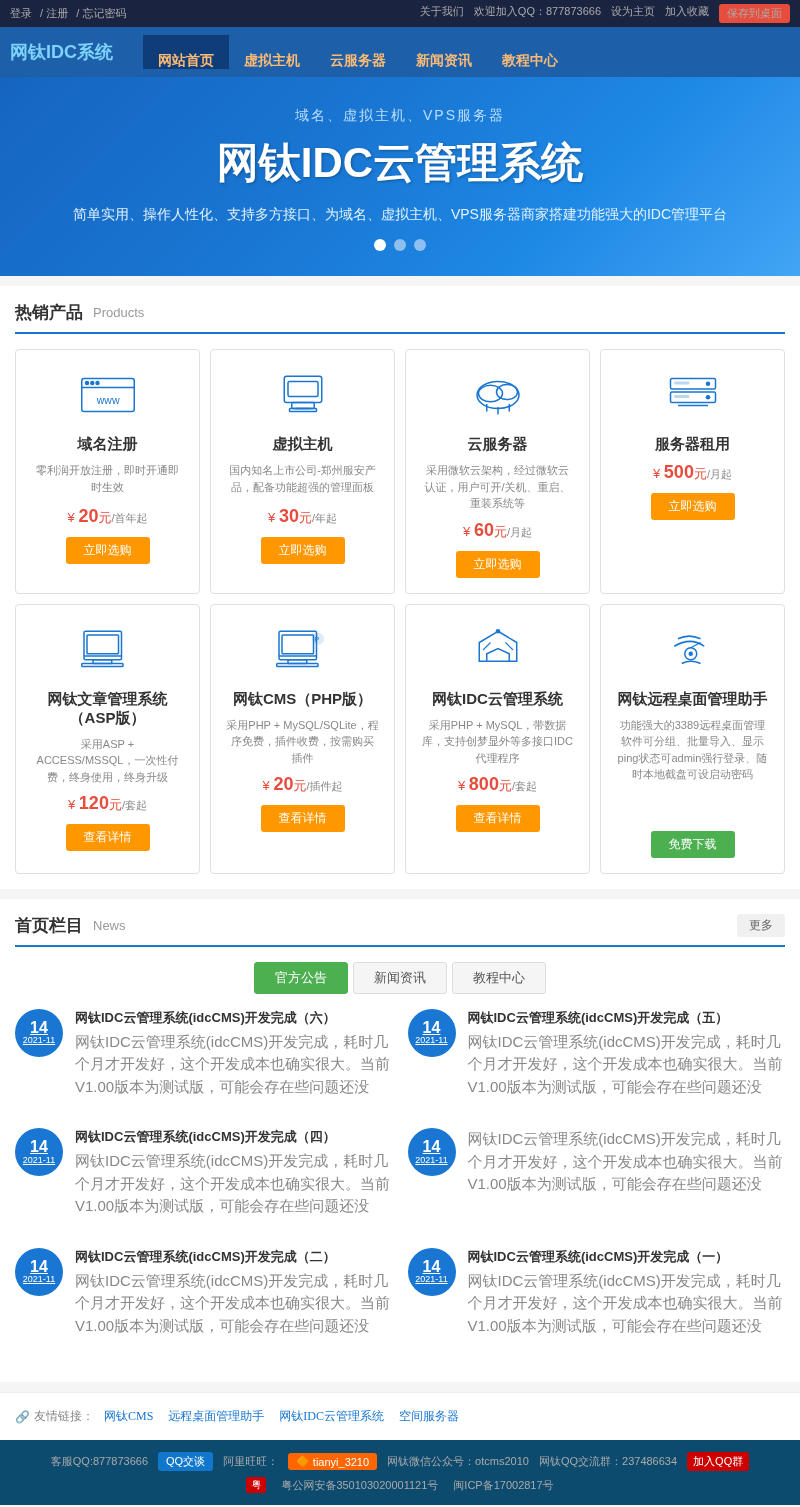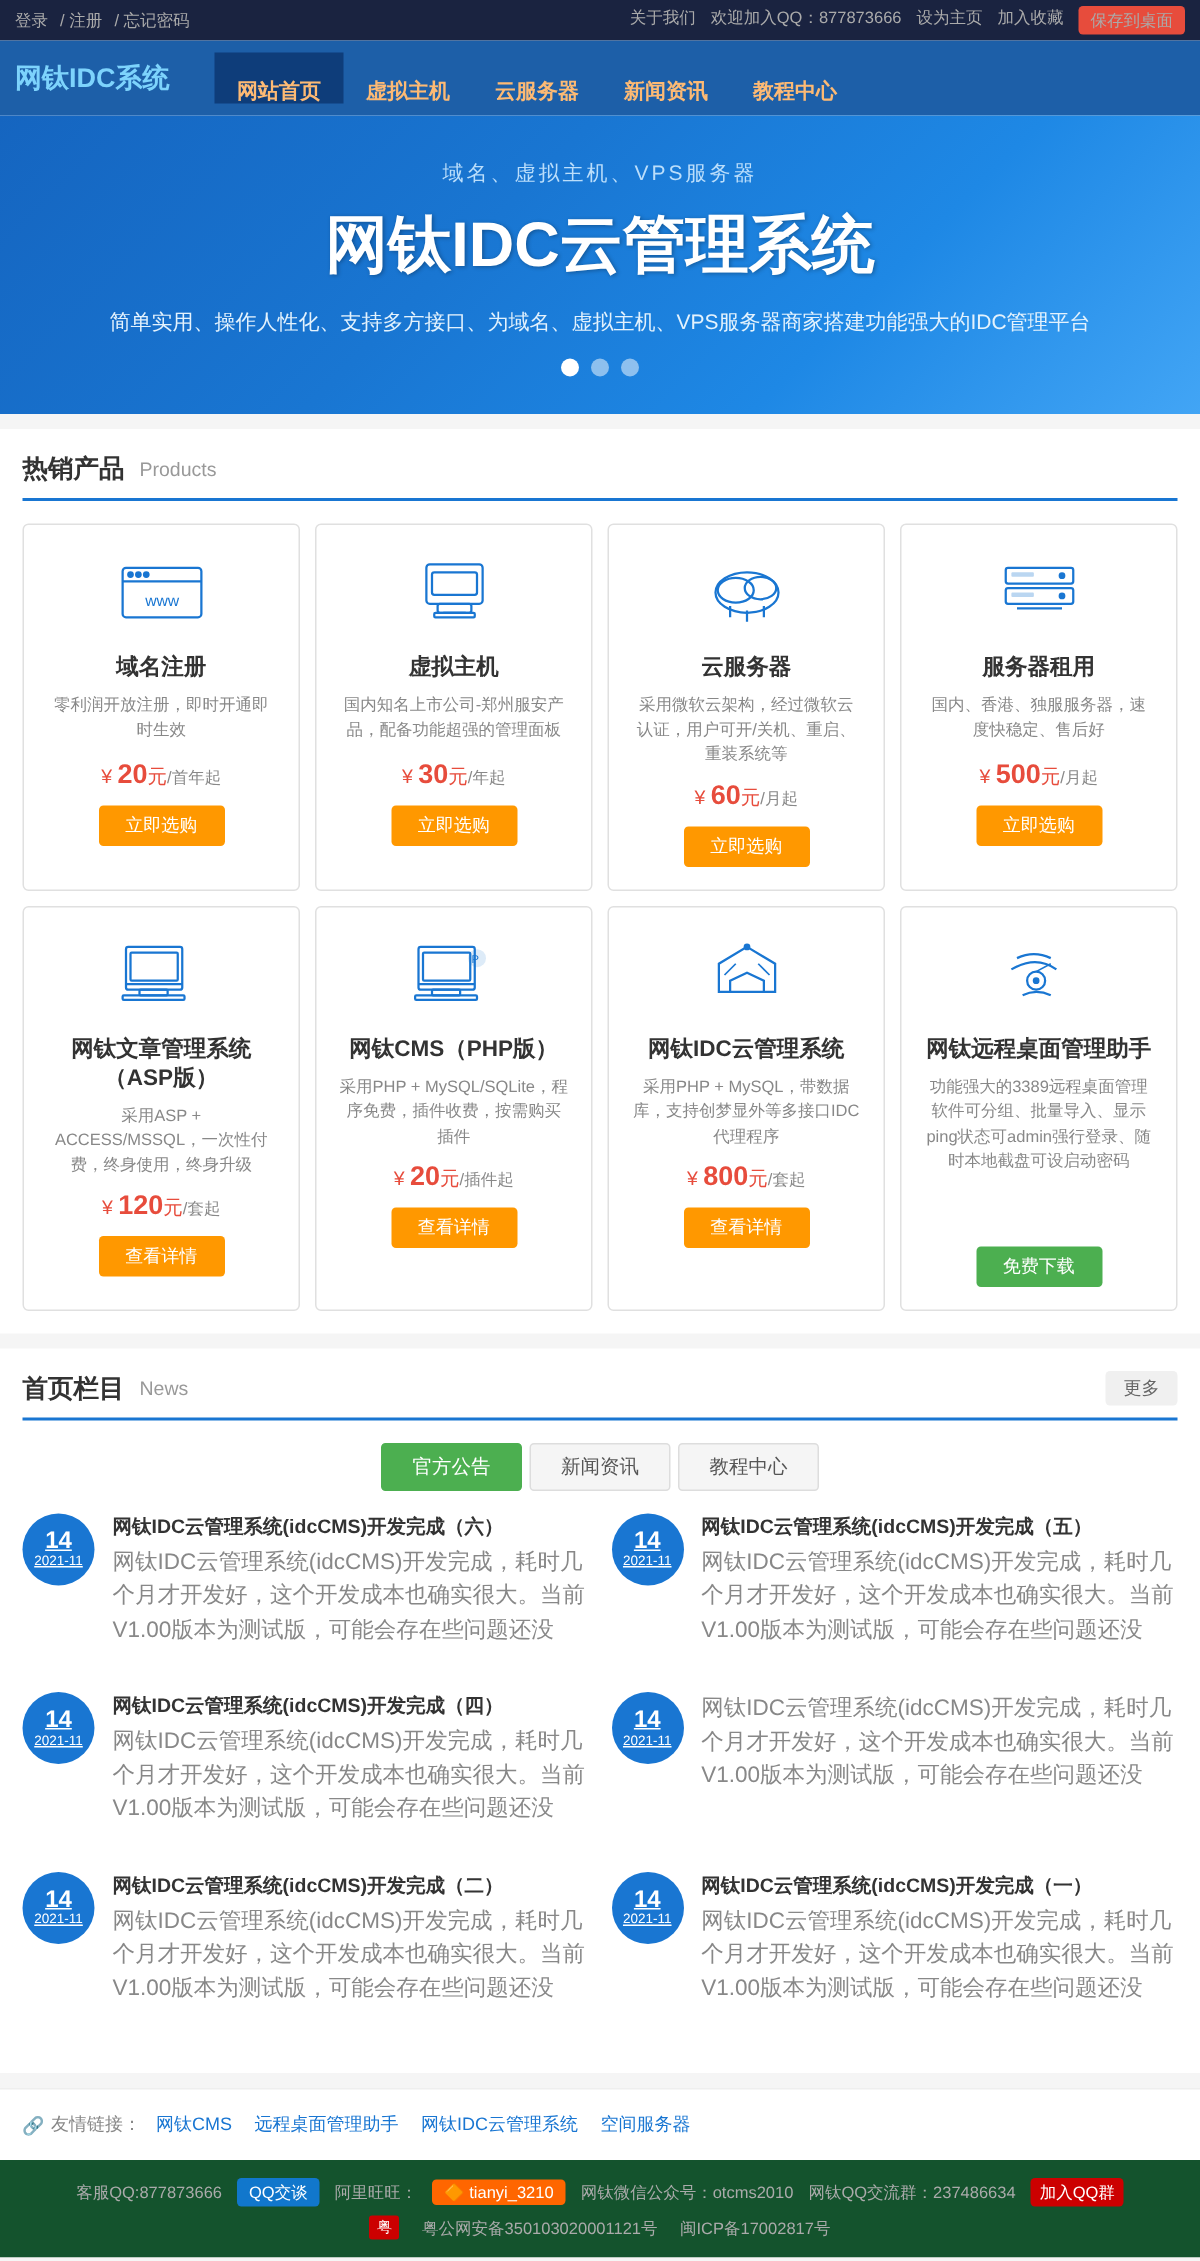--- a/index.html
+++ b/index.html
@@ -62,24 +62,24 @@
     .news-item { display: flex; gap: 12px; align-items: flex-start; }
     .news-date-badge { background: #1976d2; color: #fff; border-radius: 50%; width: 48px; height: 48px; display: flex; flex-direction: column; align-items: center; justify-content: center; flex-shrink: 0; font-size: 16px; font-weight: bold; line-height: 1.1; text-decoration: underline; }
     .news-date-badge .date-year { font-size: 9px; font-weight: normal; }
     .news-content { flex: 1; }
     .news-title { font-size: 13px; font-weight: bold; color: #333; margin-bottom: 4px; }
     .news-excerpt { font-size: 15px; color: #888; line-height: 1.5; }
     
     
     .footer-links { background: #fff; padding: 15px; display: flex; align-items: center; gap: 5px; border-top: 1px solid #eee; }
     .footer-links-label { font-size: 12px; color: #888; display: flex; align-items: center; gap: 4px; }
-    .footer-links a { font-size: 12px; color: #1976d2; text-decoration: none; margin: 0 5px; }
-    
-    
-    .bottom-bar { background: #14532d; color: #aaa; padding: 12px 10px; font-size: 11px; }
+    .footer-links a { font-size: 12px; color: #1976d2; text-decoration: none; margin: 0 5px; font-family: Liberation Serif, serif; }
+    
+    
+    .bottom-bar { background: #0c4a6e; color: #aaa; padding: 12px 10px; font-size: 11px; }
     .bottom-bar-row { display: flex; align-items: center; justify-content: center; gap: 10px; flex-wrap: wrap; margin-bottom: 6px; }
     .bottom-bar-row2 { display: flex; align-items: center; justify-content: center; gap: 15px; flex-wrap: wrap; }
     .qq-btn { background: #1177cc; color: #fff; padding: 2px 8px; border-radius: 3px; font-size: 11px; }
     .icp-icon { background: #cc0000; color: #fff; padding: 1px 5px; border-radius: 2px; font-size: 10px; }
     .join-qq { background: #cc0000; color: #fff; padding: 2px 6px; border-radius: 3px; font-size: 11px; }
     .aliyun-btn { display: flex; align-items: center; gap: 3px; background: #ff6600; color: #fff; padding: 2px 8px; border-radius: 3px; font-size: 11px; }
     
     
     .mt10 { margin-top: 10px; }
     .products-grid2 { display: grid; grid-template-columns: repeat(4, 1fr); gap: 10px; }
@@ -198,21 +198,20 @@
           <rect x="10" y="8" width="60" height="14" rx="2"></rect>
           <rect x="10" y="26" width="60" height="14" rx="2"></rect>
           <circle cx="60" cy="15" r="3" fill="#1976d2" stroke="none"></circle>
           <circle cx="60" cy="33" r="3" fill="#1976d2" stroke="none"></circle>
           <rect x="15" y="12" width="20" height="4" rx="1" fill="#1976d2" stroke="none" opacity="0.3"></rect>
           <rect x="15" y="30" width="20" height="4" rx="1" fill="#1976d2" stroke="none" opacity="0.3"></rect>
           <line x1="20" y1="44" x2="60" y2="44"></line>
         </svg>
       </div>
       <div class="product-name">服务器租用</div>
-      <div class="product-desc">国内、香港、独服服务器，速度快稳定、售后好</div>
       <div class="product-price">
         <span style="color:#e74c3c">¥ </span><span class="price-num" style="color:#e74c3c">500</span><span style="color:#e74c3c">元</span><span class="price-unit">/月起</span>
       </div>
       <button class="btn-buy">立即选购</button>
     </div>
   </div>
 
   <div class="products-grid2 mt10">
 
     <div class="product-card">

